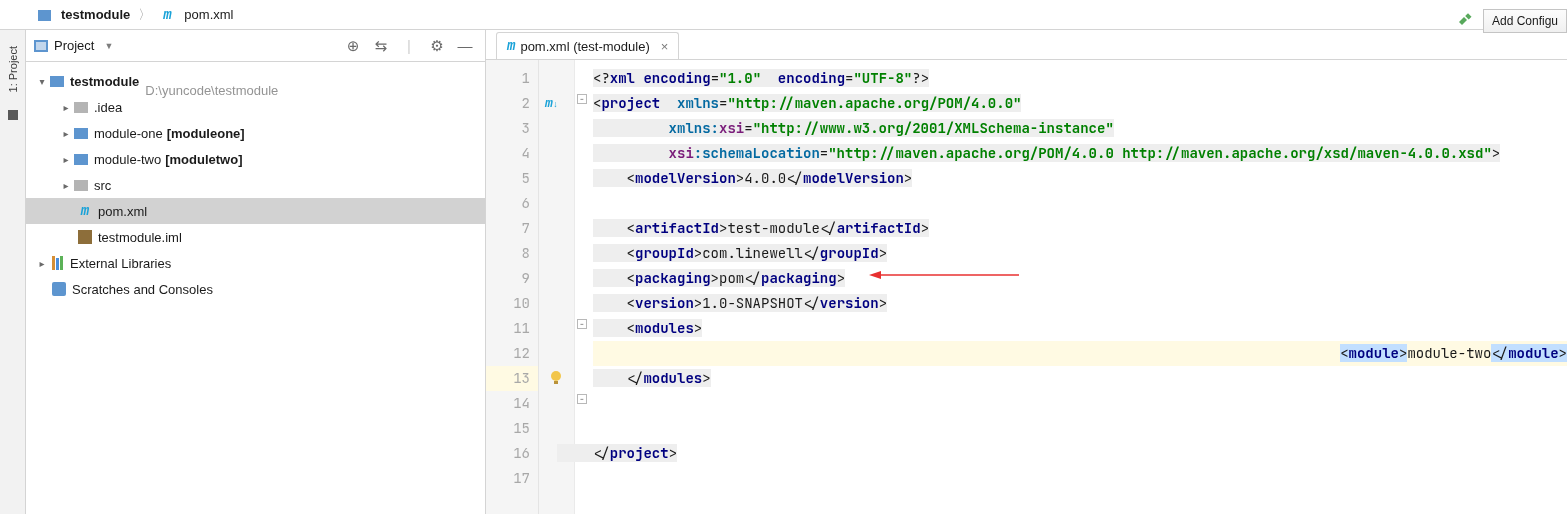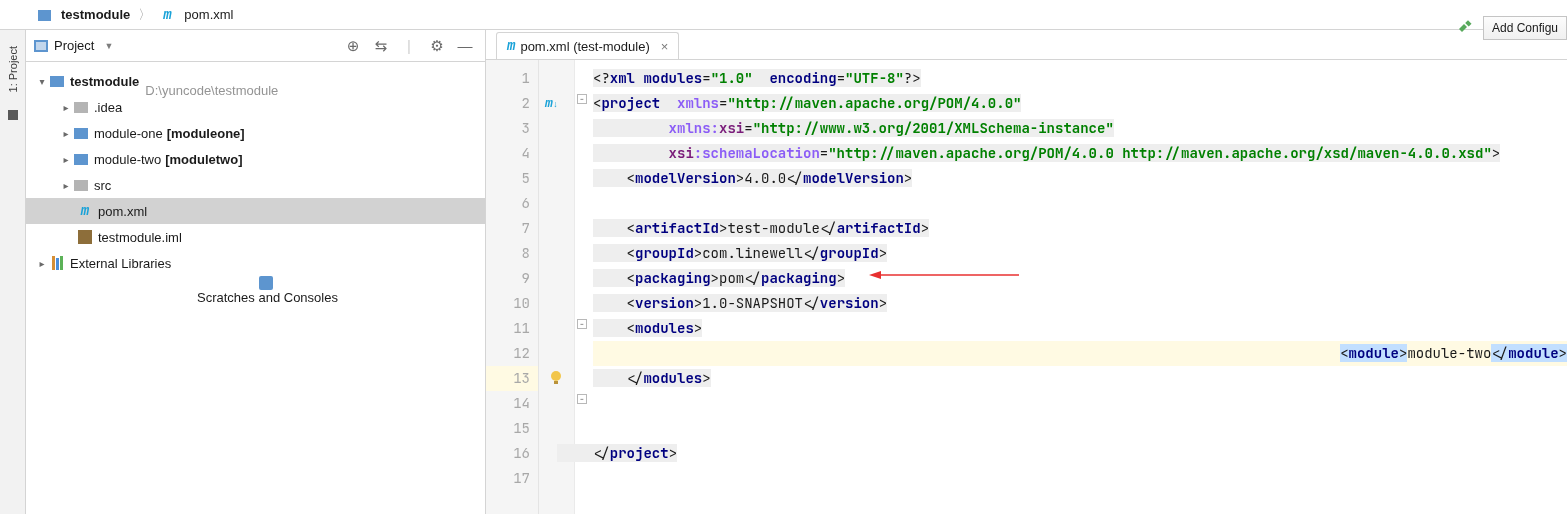--- a/index.html
+++ b/index.html
@@ -2,21 +2,21 @@
 <html><head>
 <meta charset="utf-8">
 <style>
 * { margin:0; padding:0; box-sizing:border-box; }
 body { font-family:"Segoe UI",Arial,sans-serif; font-size:13px; color:#1a1a1a; background:#fff; overflow:hidden; width:1567px; height:514px; position:relative; }
 .top-bar { height:30px; background:#fff; border-bottom:1px solid #d4d4d4; display:flex; align-items:center; padding-left:38px; position:relative; }
 .breadcrumb { display:flex; align-items:center; gap:6px; font-size:13px; }
 .bc-sep { color:#a0a0a0; margin:0 2px; }
 .bc-folder::before { content:""; display:inline-block; width:13px; height:11px; background:#5d95cf; margin-right:4px; vertical-align:middle; }
 .bc-m { display:inline-flex; align-items:center; justify-content:center; width:16px; height:16px; color:#1aa2d8; font-weight:bold; font-style:italic; font-family:"Courier New",monospace; font-size:14px; margin-right:3px; }
-.top-right { position:absolute; right:0; top:13px; height:30px; display:flex; align-items:center; gap:6px; }
+.top-right { position:absolute; right:0; top:6px; height:30px; display:flex; align-items:center; gap:6px; }
 .hammer-icon { width:24px; height:24px; display:flex; align-items:center; justify-content:center; }
 .add-btn { height:24px; border:1px solid #c4c4c4; background:linear-gradient(#fcfcfc,#f0f0f0); padding:0 8px; font-size:12px; color:#1a1a1a; display:flex; align-items:center; }
 .main { display:flex; height:calc(100% - 30px); }
 .left-rail { width:26px; background:#f2f2f2; border-right:1px solid #d4d4d4; display:flex; flex-direction:column; align-items:center; padding-top:10px; }
 .rail-tab { writing-mode:vertical-rl; transform:rotate(180deg); font-size:11px; color:#393939; display:flex; align-items:center; gap:4px; padding:6px 2px; cursor:pointer; }
 .rail-box { width:10px; height:10px; background:#595959; }
 .project-pane { width:460px; background:#fff; border-right:1px solid #d4d4d4; display:flex; flex-direction:column; }
 .pp-header { height:32px; border-bottom:1px solid #d4d4d4; display:flex; align-items:center; padding:0 8px; }
 .pp-title { display:flex; align-items:center; gap:6px; font-size:13px; flex:1; }
 .pp-fold-icon { width:14px; height:12px; display:inline-block; background:linear-gradient(#5d95cf 50%,#5d95cf 50%); position:relative; }
@@ -44,21 +44,21 @@
 .editor { flex:1; display:flex; font-family:"JetBrains Mono","Consolas","Courier New",monospace; font-size:14px; line-height:25px; position:relative; overflow:hidden; }
 .gutter { width:53px; background:#f5f5f5; border-right:1px solid #e4e4e4; text-align:right; color:#a8a8a8; padding:6px 8px 0 0; }
 .gutter-icons { width:36px; background:#f5f5f5; border-right:1px solid #eaeaea; position:relative; }
 .fold-col { width:14px; background:#fff; position:relative; }
 .fold-mark { position:absolute; left:2px; width:10px; height:10px; border:1px solid #b8b8b8; font-size:9px; line-height:8px; text-align:center; color:#6a6a6a; background:#fff; }
 .code-col { flex:1; padding:6px 0 0 4px; position:relative; background:#fff; }
 .ln { height:25px; white-space:pre; }
 .ln.hl { background:#fffae3;text-align:right; }
 .bg-grey { background:#eeeeee; display:inline; }
 .kw { color:#000080; font-weight:600; }
-.at { color:#8b5cf6; font-weight:600; }
+.at { color:#0369a1; font-weight:600; }
 .atns { color:#7a1c7a; font-weight:600; }
 .str { color:#008000; font-weight:600; }
 .sel-blue { background:#c2dfff; }
 .bulb { position:absolute; left:8px; width:18px; height:18px; }
 .arrow-annot { position:absolute; pointer-events:none; }
 .gut-m { position:absolute; left:6px; color:#1aa2d8; font-weight:bold; font-style:italic; font-family:"Courier New",monospace; font-size:13px; }
 </style>
 </head>
 <body>
 
@@ -161,21 +161,21 @@
         <span class="tree-arrow" style="margin-left:10px;">▸</span>
         <span class="tree-icon">
             <span class="lib-icon">
               <span></span>
               <span></span>
               <span></span>
             </span>
           </span>
         <span>External Libraries</span>
       </div>
-      <div class="tree-row" style="padding-left:24px;flex-direction:column;">
+      <div class="tree-row" style="padding-left:24px;">
         <span class="tree-icon">
             <span class="scratch-icon"></span>
           </span>
         <span>Scratches and Consoles</span>
       </div>
     </div>
   </div>
 
   <div class="editor-area">
     <div class="tabs">
@@ -214,21 +214,21 @@
         <div style="position:absolute;top:6px;left:0;width:100%;height:300px;background:#f5f5f5;z-index:-1;"></div>
         <div style="position:absolute;top:306px;height:25px;left:0;width:100%;background:#fffae3;z-index:-1;"></div>
       </div>
       <div class="fold-col">
         <div class="fold-mark" style="top:34px;">−</div>
         <div class="fold-mark" style="top:259px;">−</div>
         <div class="fold-mark" style="top:334px;">−</div>
         <div style="position:absolute;top:306px;height:25px;width:100%;background:#fffae3;z-index:-1;"></div>
       </div>
       <div class="code-col">
-<div class="ln"><span class="bg-grey"><span>&lt;?</span><span class="kw">xml modules</span><span>=</span><span class="str">"1.0"</span><span class="kw">  encoding</span><span>=</span><span class="str">"UTF-8"</span><span>?&gt;</span></span></div>
+<div class="ln"><span class="bg-grey"><span>&lt;?</span><span class="kw">xml encoding</span><span>=</span><span class="str">"1.0"</span><span class="kw">  encoding</span><span>=</span><span class="str">"UTF-8"</span><span>?&gt;</span></span></div>
 <div class="ln" style="margin-left:-36px;padding-left:36px;"><span class="bg-grey"><span>&lt;</span><span class="kw">project</span><span class="at">  xmlns</span><span>=</span><span class="str">"http://maven.apache.org/POM/4.0.0"</span></span></div>
 <div class="ln"><span class="bg-grey"><span>         </span><span class="at">xmlns:</span><span class="atns">xsi</span><span>=</span><span class="str">"http://www.w3.org/2001/XMLSchema-instance"</span></span></div>
 <div class="ln"><span class="bg-grey"><span>         </span><span class="atns">xsi</span><span class="at">:schemaLocation</span><span>=</span><span class="str">"http://maven.apache.org/POM/4.0.0 http://maven.apache.org/xsd/maven-4.0.0.xsd"</span><span>&gt;</span></span></div>
 <div class="ln"><span class="bg-grey"><span>    &lt;</span><span class="kw">modelVersion</span><span>&gt;</span><span>4.0.0</span><span>&lt;/</span><span class="kw">modelVersion</span><span>&gt;</span></span></div>
 <div class="ln"></div>
 <div class="ln"><span class="bg-grey"><span>    &lt;</span><span class="kw">artifactId</span><span>&gt;</span><span>test-module</span><span>&lt;/</span><span class="kw">artifactId</span><span>&gt;</span></span></div>
 <div class="ln"><span class="bg-grey"><span>    &lt;</span><span class="kw">groupId</span><span>&gt;</span><span>com.linewell</span><span>&lt;/</span><span class="kw">groupId</span><span>&gt;</span></span></div>
 <div class="ln"><span class="bg-grey"><span>    &lt;</span><span class="kw">packaging</span><span>&gt;</span><span>pom</span><span>&lt;/</span><span class="kw">packaging</span><span>&gt;</span></span></div>
 <div class="ln"><span class="bg-grey"><span>    &lt;</span><span class="kw">version</span><span>&gt;</span><span>1.0-SNAPSHOT</span><span>&lt;/</span><span class="kw">version</span><span>&gt;</span></span></div>
 <div class="ln"><span class="bg-grey"><span>    &lt;</span><span class="kw">modules</span><span>&gt;</span></span></div>

